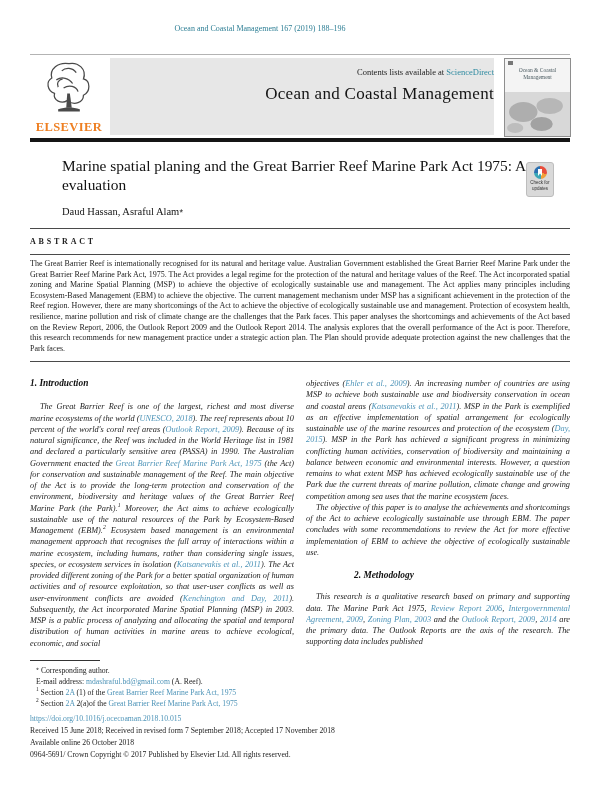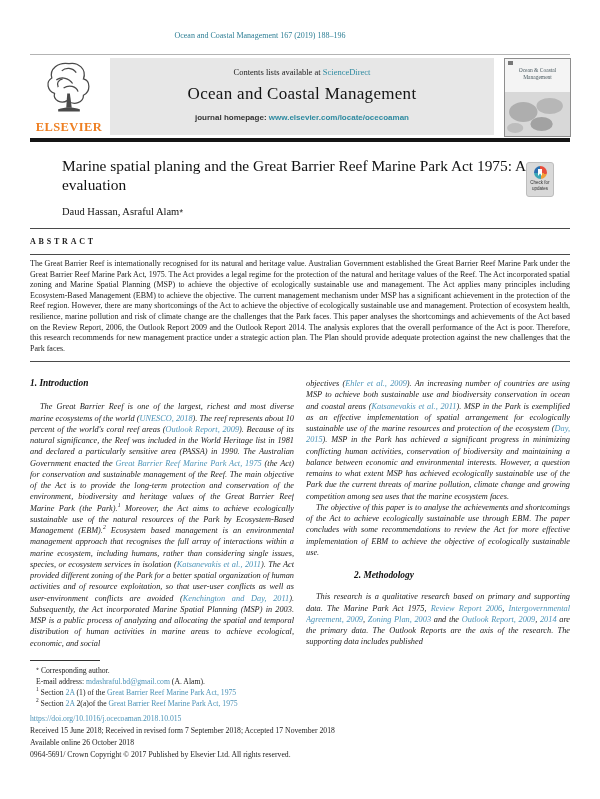--- a/index.html
+++ b/index.html
@@ -1,33 +1,33 @@
 <!DOCTYPE html>
 <html lang="en" style="--link-blue: #4e94b8; --header-teal: #2e7f95; --masthead-teal: #2e8aa0; --elsevier-orange: #ee7f22;"><head>
 <meta charset="utf-8">
 <style>
   html,body{margin:0;padding:0;background:#ffffff;}
   .page{position:relative;width:600px;height:799px;background:#fff;overflow:hidden;
         font-family:"Liberation Serif", serif;color:#1c1c1c;}
   .abs{position:absolute;}
 
   
-  .page-citation{top:31px;left:0;width:520px;text-align:center;font-size:8px;
+  .page-citation{top:24px;left:0;width:520px;text-align:center;font-size:8px;
                  color:var(--header-teal,#2e7f95);}
 
   
   .rule-hairline{left:30px;width:540px;border-top:1px solid #b3b3b3;height:0;}
   .rule-thin{left:30px;width:540px;border-top:1px solid #4a4a4a;height:0;}
   .rule-thick{left:30px;width:540px;height:4px;background:#151515;}
 
   
   .elsevier-logo{left:33px;top:60px;width:72px;height:75px;text-align:center;}
   .elsevier-wordmark{font-size:12.5px;font-weight:bold;color:var(--elsevier-orange,#ee7f22);
                      letter-spacing:.4px;line-height:1;margin-top:1px;}
-  .masthead-box{left:110px;top:58px;width:384px;height:77px;background:#e7e7e7;text-align:center;}
+  .masthead-box{left:110px;top:58px;width:384px;height:77px;background:#e7e7e7;text-align:right;}
   .contents-line{margin-top:9px;font-size:8.5px;color:#222;}
   .masthead-journal-title{margin-top:7px;font-size:17px;color:#141414;letter-spacing:.3px;}
   .homepage-line{margin-top:9px;font-family:"Liberation Sans",sans-serif;font-size:8px;font-weight:bold;color:#333;}
   .teal{color:var(--masthead-teal,#2e8aa0);}
   .cover-thumb{left:504px;top:58px;width:65px;height:77px;border:1px solid #8e8e8e;background:#f4f4f4;overflow:hidden;}
   .cover-mark{position:absolute;top:2px;left:3px;width:5px;height:4px;background:#777;}
   .cover-title{margin-top:8px;text-align:center;font-size:5.5px;line-height:1.25;color:#4a5a60;padding:0 6px;}
   .cover-map{position:absolute;bottom:0;left:0;width:100%;height:44px;}
 
   
@@ -91,21 +91,20 @@
         <path d="M28 37 L27 53 L33 53 L31 37 Z" fill="#4a4a4a"></path>
         <path d="M18 57 h24 v-2.5 c-8 -2.5 -16 -2.5 -24 0 Z" fill="#4a4a4a"></path>
       </svg>
     </span>
     <div class="elsevier-wordmark">ELSEVIER</div>
   </div>
 
   <div class="abs masthead-box">
     <div class="contents-line"><span>Contents lists available at </span><span class="teal">ScienceDirect</span></div>
     <div class="masthead-journal-title">Ocean and Coastal Management</div>
-    <div class="homepage-line"><span>journal homepage: </span><span class="teal">www.elsevier.com/locate/ocecoaman</span></div>
   </div>
 
   <div class="abs cover-thumb">
     <div class="cover-mark"></div>
     <div class="cover-title">Ocean &amp; Coastal Management</div>
     <span>
       <svg class="cover-map" viewBox="0 0 64 44" preserveAspectRatio="none" aria-hidden="true">
         <rect width="64" height="44" fill="#d8d8d8"></rect>
         <ellipse cx="18" cy="20" rx="14" ry="10" fill="#aeaeae"></ellipse>
         <ellipse cx="44" cy="14" rx="13" ry="8" fill="#b7b7b7"></ellipse>
@@ -145,21 +144,21 @@
       <p class="para"><span>objectives (</span><span class="lnk">Ehler et al., 2009</span><span>). An increasing number of countries are using MSP to achieve both sustainable use and biodiversity conservation in ocean and coastal areas (</span><span class="lnk">Katsanevakis et al., 2011</span><span>). MSP in the Park is exemplified as an effective implementation of spatial arrangement for ecologically sustainable use of the marine resources and protection of the ecosystem (</span><span class="lnk">Day, 2015</span><span>). MSP in the Park has achieved a significant progress in minimizing conflicting human activities, conservation of biodiversity and maintaining a balance between economic and environmental interests. However, a question remains to what extent MSP has achieved ecologically sustainable use of the Park due the current threats of marine pollution, climate change and growing competition among sea uses that the marine ecosystem faces.</span></p>
       <p class="para indent"><span>The objective of this paper is to analyse the achievements and shortcomings of the Act to achieve ecologically sustainable use through EBM. The paper concludes with some recommendations to review the Act for more effective implementation of EBM to achieve the objective of ecologically sustainable use.</span></p>
       <h2 class="section-heading mid">2. Methodology</h2>
       <p class="para indent"><span>This research is a qualitative research based on primary and supporting data. The Marine Park Act 1975, </span><span class="lnk">Review Report 2006</span><span>, </span><span class="lnk">Intergovernmental Agreement, 2009</span><span>, </span><span class="lnk">Zoning Plan, 2003</span><span> and the </span><span class="lnk">Outlook Report, 2009</span><span>, </span><span class="lnk">2014</span><span> are the primary data. The Outlook Reports are the axis of the research. The supporting data includes published</span></p>
     </div>
   </div>
 
   <div class="abs footnote-rule"></div>
   <div class="abs footnotes">
     <div class="fn"><sup>⁎</sup><span> Corresponding author.</span></div>
-    <div class="fn"><span class="ital">E-mail address:</span><span> </span><span class="lnk">mdashraful.bd@gmail.com</span><span> (A. Alam).</span></div>
+    <div class="fn"><span class="ital">E-mail address:</span><span> </span><span class="lnk">mdashraful.bd@gmail.com</span><span> (A. Reef).</span></div>
     <div class="fn"><sup>1</sup><span> Section </span><span class="lnk">2A</span><span> (1) of the </span><span class="lnk">Great Barrier Reef Marine Park Act, 1975</span></div>
     <div class="fn"><sup>2</sup><span> Section </span><span class="lnk">2A</span><span> 2(a)of the </span><span class="lnk">Great Barrier Reef Marine Park Act, 1975</span></div>
   </div>
 
   <div class="abs imprint">
     <div class="lnk">https://doi.org/10.1016/j.ocecoaman.2018.10.015</div>
     <div>Received 15 June 2018; Received in revised form 7 September 2018; Accepted 17 November 2018</div>
     <div>Available online 26 October 2018</div>
     <div>0964-5691/ Crown Copyright © 2017 Published by Elsevier Ltd. All rights reserved.</div>
   </div>

